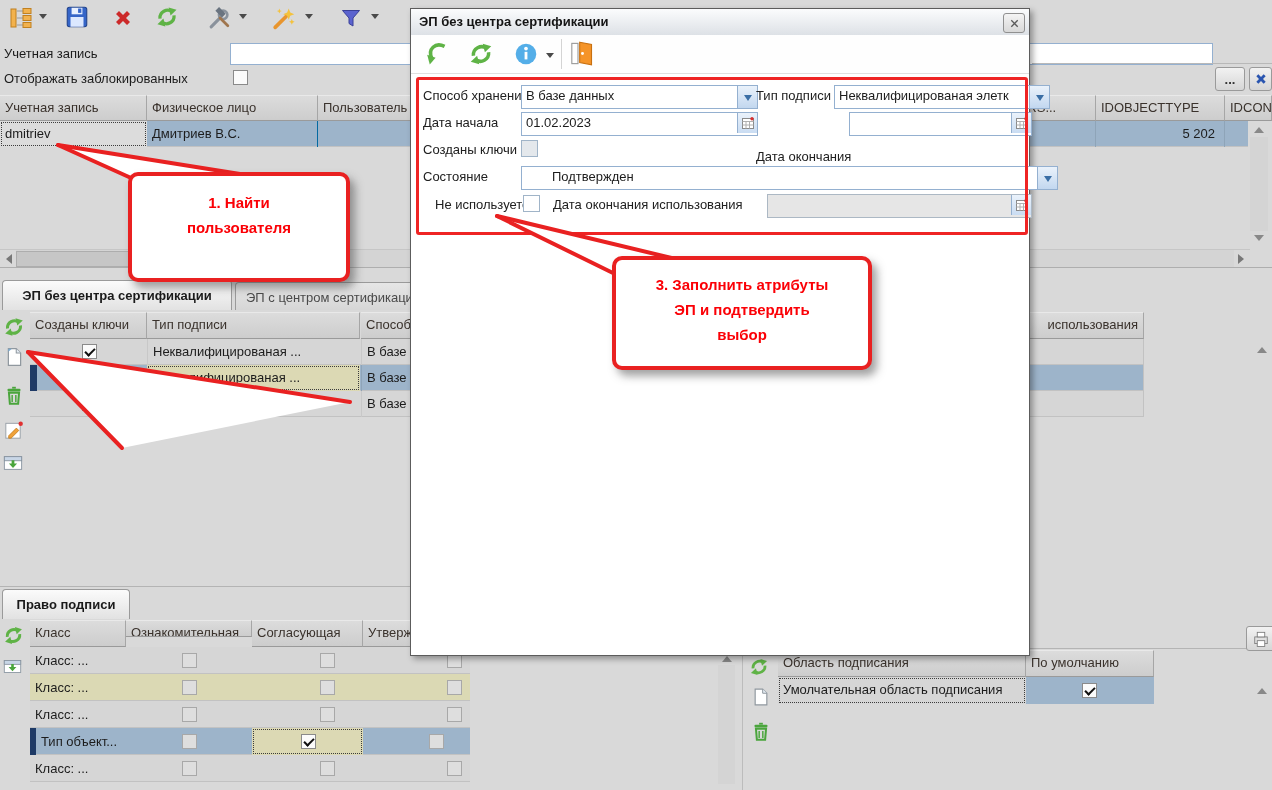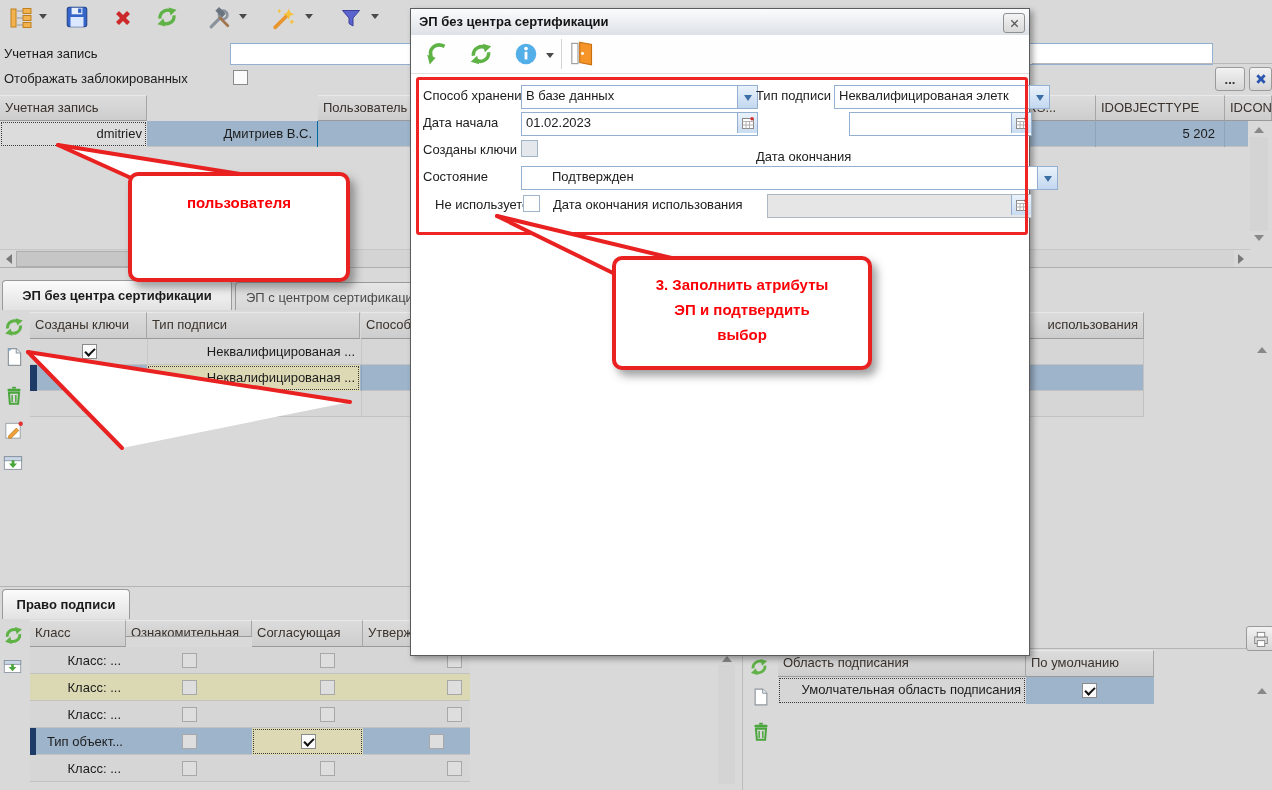--- a/index.html
+++ b/index.html
@@ -7,21 +7,21 @@
        font-family:"Liberation Sans","DejaVu Sans",sans-serif;font-size:13px;color:#1c1c1c;}
   .a{position:absolute;box-sizing:border-box;}
   .nowrap{white-space:nowrap;overflow:hidden;}
   
   .tbtn{width:30px;height:28px;display:flex;align-items:center;justify-content:center;cursor:pointer;}
   .ddtri{width:0;height:0;border:4px solid transparent;border-top:5px solid #4a4a4a;}
   
   .hcell{background:linear-gradient(#dcdcdc,#cdcdcd);border-right:1px solid #a6a6a6;border-bottom:1px solid #9a9a9a;
          border-top:1px solid #e9e9e9;color:#3a322c;line-height:24px;padding:0 5px;font-size:13px;
          white-space:nowrap;overflow:hidden;}
-  .cell{line-height:25px;padding:0 5px;white-space:nowrap;overflow:hidden;text-align:right;}
+  .cell{line-height:25px;padding:0 5px;white-space:nowrap;overflow:hidden;}
   .row-line{border-bottom:1px solid #c2c2c2;}
   .sel{background:#9db4ca;}
   .beige{background:#dcd9b4;}
   .graybg{background:#d6d6d6;}
   .navybar{background:#1e3a66;}
   .dotted{outline:1px dotted #3c3c3c;outline-offset:-2px;}
   .cb{width:15px;height:15px;background:#fbfbfb;border:1px solid #8a8a8a;display:inline-block;position:relative;}
   .cb.on::after{content:"";position:absolute;left:2px;top:3px;width:8px;height:4px;
         border-left:2px solid #101010;border-bottom:2px solid #101010;transform:rotate(-45deg);}
   .cb.dis{background:#dedede;border-color:#a8a8a8;}
@@ -169,20 +169,21 @@
     <span class="icon">
       <svg width="16" height="16" viewBox="0 0 24 24">
           <path d="M5 8 8 5 12 9 16 5 19 8 15 12 19 16 16 19 12 15 8 19 5 16 9 12z" fill="#2a55b0"></path>
         </svg>
     </span>
   </div>
 
   
   <div class="a" style="left:0;top:95px;width:1250px;height:26px;">
     <div class="a hcell" style="left:0;top:0;width:147px;height:26px;">Учетная запись</div>
+    <div class="a hcell" style="left:147px;top:0;width:171px;height:26px;">Физическое лицо</div>
     <div class="a hcell" style="left:318px;top:0;width:687px;height:26px;">Пользователь</div>
     <div class="a hcell" style="left:1005px;top:0;width:91px;height:26px;">PERS...</div>
     <div class="a hcell" style="left:1096px;top:0;width:129px;height:26px;">IDOBJECTTYPE</div>
     <div class="a hcell" style="left:1225px;top:0;width:47px;height:26px;">IDCONTACT</div>
   </div>
   <div class="a sel row-line" style="left:0;top:121px;width:1248px;height:26px;">
     <div class="a cell dotted" style="left:0;top:0;width:147px;height:26px;background:#dcdcdc;">dmitriev</div>
     <div class="a cell" style="left:147px;top:0;width:171px;height:26px;border-right:1px solid #0369a1;">Дмитриев В.С.</div>
     <div class="a" style="left:1095px;top:0;width:1px;height:26px;background:#8ea4b8;"></div>
     <div class="a cell" style="left:1096px;top:0;width:124px;height:26px;text-align:right;">5 202</div>
@@ -499,20 +500,21 @@
     </div>
   </div>
 
   
   <svg class="tailsvg" style="left:50px;top:138px;width:200px;height:50px;">
     <polygon points="8,7 190,36 90,44" fill="#ffffff"></polygon>
     <line x1="8" y1="7" x2="190" y2="36" stroke="#e92121" stroke-width="4" stroke-linecap="round"></line>
     <line x1="8" y1="7" x2="90" y2="44" stroke="#e92121" stroke-width="4" stroke-linecap="round"></line>
   </svg>
   <div class="balloon" style="left:128px;top:172px;width:214px;height:88px;padding-top:14px;line-height:25px;">
+    <div>1. Найти</div>
     <div>пользователя</div>
   </div>
 
   
   <svg class="tailsvg" style="left:20px;top:344px;width:340px;height:120px;">
     <polygon points="8,8 330,58 102,104" fill="#ffffff"></polygon>
     <line x1="8" y1="8" x2="330" y2="58" stroke="#e92121" stroke-width="4" stroke-linecap="round"></line>
     <line x1="8" y1="8" x2="102" y2="104" stroke="#e92121" stroke-width="4" stroke-linecap="round"></line>
   </svg>
 

